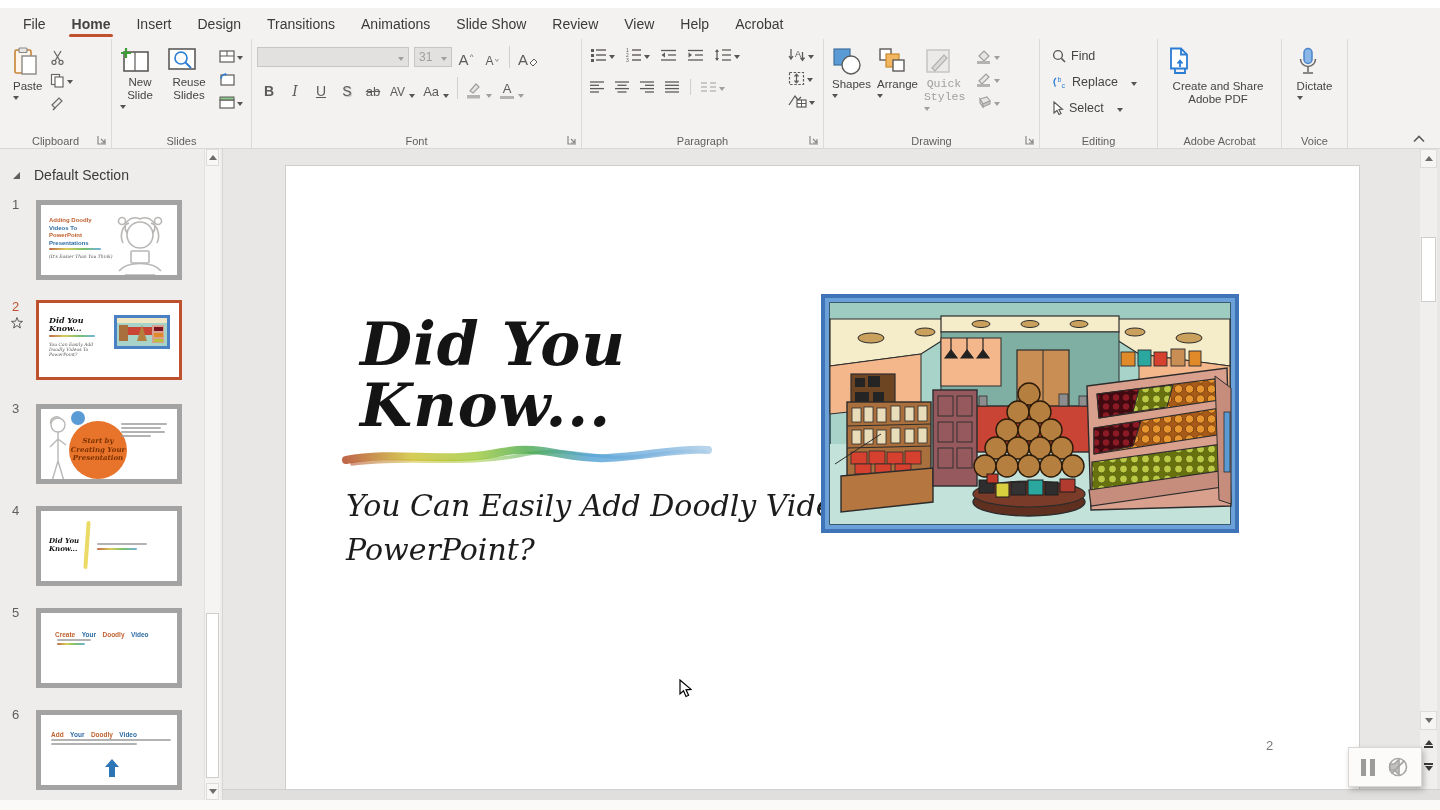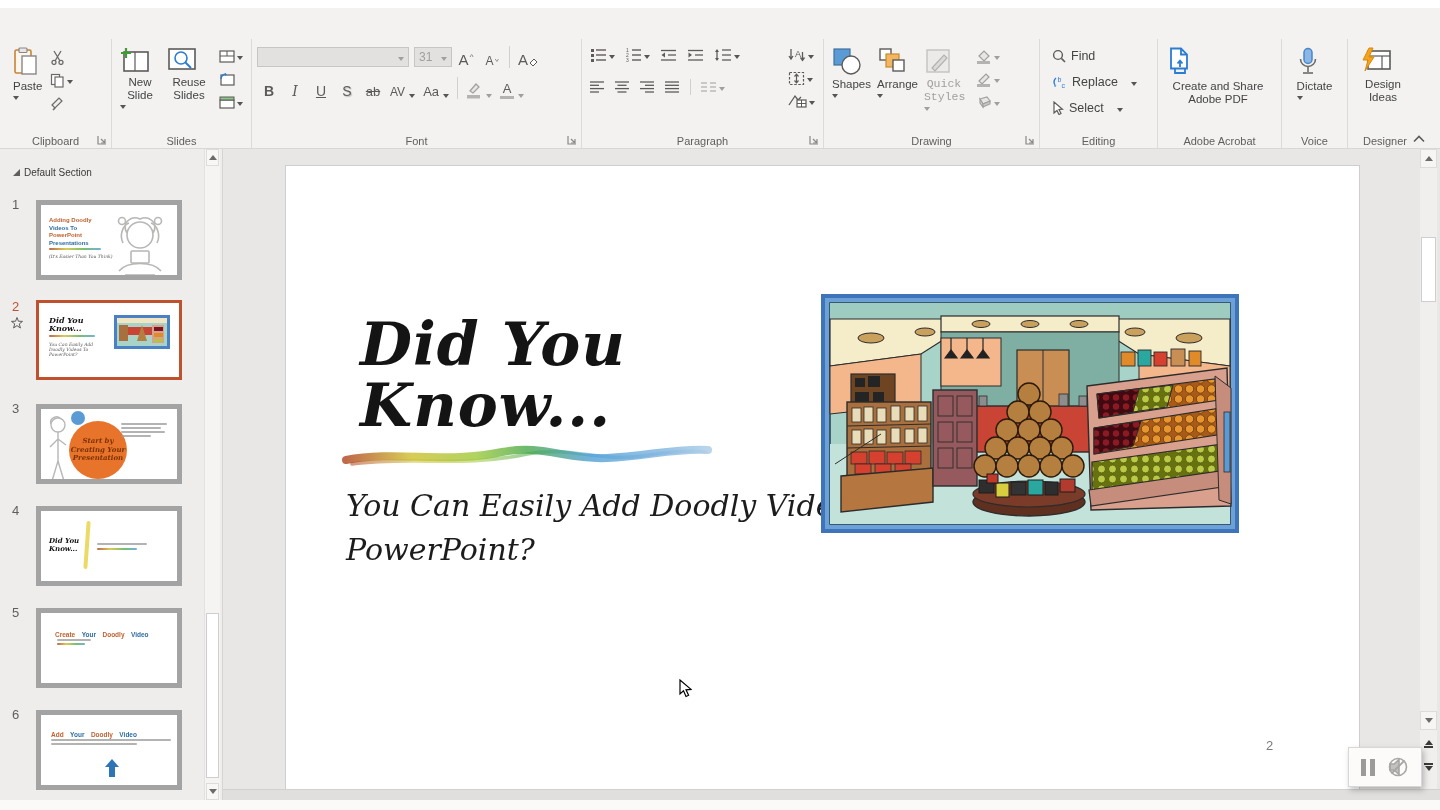--- a/index.html
+++ b/index.html
@@ -33,21 +33,21 @@
   .sep{width:1px;height:22px;background:#d2d0ce;margin:0 3px;align-self:center;}
   .glyph{font-size:14px;color:#5d5b59;}
   .ico{display:block;}
   .parcol{display:flex;flex-direction:column;gap:6px;}
   .prow{display:flex;align-items:center;gap:4px;}
   .editrow{display:flex;align-items:center;gap:5px;height:22px;font-size:12.5px;color:#444;}
   .collapse{position:absolute;right:14px;bottom:5px;}
   
   .panel{position:absolute;left:0;top:149px;width:222px;bottom:10px;background:#eeedec;}
   .vdiv{position:absolute;left:222px;top:149px;bottom:10px;width:1px;background:#d6d5d4;}
-  .sechdr{position:absolute;left:12px;top:18px;display:flex;align-items:center;gap:3px;font-size:10px;color:#3b3a39;}
+  .sechdr{position:absolute;left:12px;top:18px;display:flex;align-items:center;gap:13px;font-size:14px;color:#3b3a39;}
   .thumbnum{position:absolute;left:12px;font-size:13px;color:#605e5c;}
   .thumbnum.sel{color:#c0512e;}
   .thumb{position:absolute;left:36px;width:146px;height:80px;background:#fff;border:5px solid #a3a3a3;box-sizing:border-box;overflow:hidden;}
   .thumb.sel{border:3px solid #c0512e;}
   .star{position:absolute;left:11px;}
   .t1line{font-size:6px;font-weight:bold;line-height:1.25;}
   .t1line:nth-child(odd){color:#c0612f;}
   .t1line:nth-child(even){color:#2e6da4;}
   .script{font-family:"DejaVu Serif",serif;font-style:italic;font-weight:bold;}
   .tsub{font-size:4.5px;color:#555;font-family:"DejaVu Serif",serif;font-style:italic;}
@@ -81,20 +81,33 @@
   .pauseico i{display:block;width:5px;height:17px;background:#9d9b99;}
   .statusbar{position:absolute;left:0;right:0;bottom:0;height:10px;background:#fbfaf9;}
 </style>
 </head>
 <body>
 
 <div class="app">
 
   <div class="chrome">
 
+    <div class="tabs">
+      <div class="tab">File</div>
+      <div class="tab active">Home</div>
+      <div class="tab">Insert</div>
+      <div class="tab">Design</div>
+      <div class="tab">Transitions</div>
+      <div class="tab">Animations</div>
+      <div class="tab">Slide Show</div>
+      <div class="tab">Review</div>
+      <div class="tab">View</div>
+      <div class="tab">Help</div>
+      <div class="tab">Acrobat</div>
+    </div>
 
 
     <div class="ribbon">
 
       <div class="rgroup" style="width:112px;padding-left:10px;">
         <div class="bigbtn">
           <svg class="ico" width="26" height="30" viewBox="0 0 26 30">
               <rect x="2" y="3" width="16" height="23" rx="1.5" fill="#fdf6ec" stroke="#c78436" stroke-width="1.6"></rect>
               <rect x="6" y="1" width="8" height="4.5" rx="1" fill="#e8e6e4" stroke="#8a8886" stroke-width="1.2"></rect>
               <rect x="9" y="9" width="14" height="18" fill="#fff" stroke="#8a8886" stroke-width="1.4"></rect>
@@ -515,32 +528,20 @@
               <path d="M3.5 12 a7.5 7.5 0 0 0 15 0" fill="none" stroke="#6d6b69" stroke-width="1.6"></path>
               <line x1="11" y1="20" x2="11" y2="25" stroke="#6d6b69" stroke-width="1.6"></line>
               <line x1="6" y1="26" x2="16" y2="26" stroke="#6d6b69" stroke-width="1.6"></line>
             </svg>
           <span class="cap">Dictate</span>
           <span class="dd"></span>
         </div>
         <div class="glabel">Voice</div>
       </div>
 
-      <div class="rgroup" style="width:74px;justify-content:center;border-right:none;">
-        <div class="bigbtn" style="width:50px;">
-          <svg class="ico" width="32" height="28" viewBox="0 0 32 28">
-              <rect x="8" y="4" width="22" height="18" fill="#fff" stroke="#5d5b59" stroke-width="1.6"></rect>
-              <line x1="8" y1="9" x2="30" y2="9" stroke="#5d5b59" stroke-width="1.2"></line>
-              <line x1="22" y1="9" x2="22" y2="22" stroke="#5d5b59" stroke-width="1.2"></line>
-              <path d="M9 1 L3 13 L8 13 L5 24 L14 10 L9 10 L13 1 Z" fill="#f7a21b" stroke="#d88a0a" stroke-width="1"></path>
-            </svg>
-          <span class="cap" style="width:46px;">Design Ideas</span>
-        </div>
-        <div class="glabel">Designer</div>
-      </div>
 
     </div>
 
     <svg class="collapse" width="14" height="9" viewBox="0 0 14 9">
         <path d="M2 7.5 L7 2.5 L12 7.5" fill="none" stroke="#5d5b59" stroke-width="1.6"></path>
       </svg>
   </div>
 
   <div class="panel">
     <div class="sechdr">

